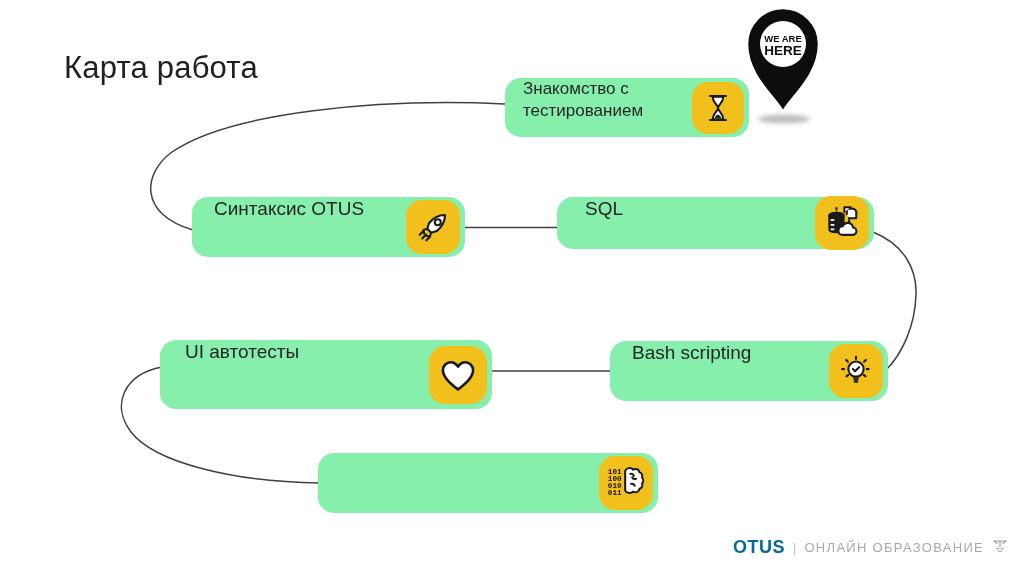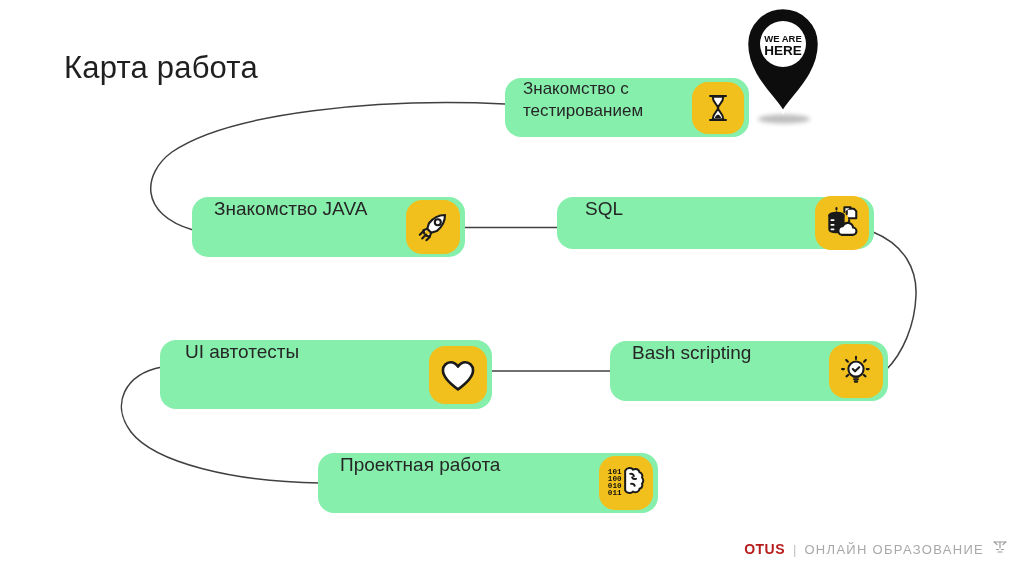--- a/index.html
+++ b/index.html
@@ -23,21 +23,21 @@
     position:absolute;right:5px;top:50%;transform:translateY(-50%);
     width:54px;height:54px;border-radius:16px;background:#F2C01C;
     display:flex;align-items:center;justify-content:center;
   }
   .tile svg{display:block;}
   #we-are-here-pin{position:absolute;left:737px;top:0px;z-index:2;}
   .footer{
     position:absolute;right:16px;bottom:18px;z-index:1;
     display:flex;align-items:center;gap:8px;
   }
-  .footer .brand{font-size:14px;font-weight:700;color:#b91c1c;letter-spacing:0.5px;}
+  .footer .brand{font-size:18px;font-weight:700;color:#0369a1;letter-spacing:0.5px;}
   .footer .divider{font-size:13px;color:#c0c0c0;font-weight:300;}
   .footer .tagline{font-size:13px;color:#a8a8a8;letter-spacing:1.3px;}
 </style>
 </head>
 <body>
 
 <svg id="connector-layer" width="1024" height="576" viewBox="0 0 1024 576">
   <g fill="none" stroke="#404040" stroke-width="1.5">
     <path d="M 505 104 C 380 98, 230 112, 172 152 C 143 173, 138 214, 193 230"></path>
     <path d="M 465 227.5 L 557 227.5"></path>
@@ -69,21 +69,21 @@
       <path d="M6 3 H18"></path>
         <path d="M6 21 H18"></path>
       <path d="M8 3.5 C8 8 12 9.5 12 12 C12 14.5 8 16 8 20.5 H16 C16 16 12 14.5 12 12 C12 9.5 16 8 16 3.5 Z" fill="#ffffff"></path>
       <path d="M9.6 19.5 C10 17.5 12 16.8 12 16.8 C12 16.8 14 17.5 14.4 19.5 Z" fill="#1a1a1a" stroke="none"></path>
       <circle cx="12" cy="13.6" r="0.5" fill="#1a1a1a" stroke="none"></circle>
     </svg>
   </span>
 </div>
 
 <div class="node" style="left:192px;top:197px;width:273px;height:60px;padding-left:22px;">
-  <span class="node-label">Знакомство JAVA</span>
+  <span class="node-label">Синтаксис OTUS</span>
   <span class="tile">
     <svg width="36" height="36" viewBox="0 0 24 24" fill="none" stroke="#1a1a1a" stroke-width="1.4" stroke-linecap="round" stroke-linejoin="round">
       <path d="M20 4 C20 9 18 12 14.5 14.7 L10.8 15.8 L8.2 13.2 L9.3 9.5 C12 6 15 4 20 4 Z" fill="#ffffff"></path>
       <circle cx="15.2" cy="8.8" r="2" fill="#ffffff"></circle>
       <path d="M10.8 15.8 L9.8 18.4 L7.6 17.8" fill="#ffffff"></path>
       <path d="M8.2 13.2 L5.6 14.2 L6.2 16.4" fill="#ffffff"></path>
       <path d="M3.2 17.2 L6 14.4 M4.8 19.6 L7.4 17 M7.6 20.8 L9.8 18.6"></path>
     </svg>
   </span>
 </div>
@@ -122,21 +122,20 @@
       <path d="M10.6 15.6 H13.4 M10.8 17.2 H13.2 M11.2 18.7 H12.8"></path>
       <path d="M12 3 V4.4 M5.8 5 L6.9 6.1 M18.2 5 L17.1 6.1"></path>
       <path d="M3.2 10.8 H5.2" stroke-dasharray="1.2 1.2"></path>
       <path d="M18.8 10.8 H20.8" stroke-dasharray="1.2 1.2"></path>
       <path d="M6 15.4 L7.2 14.4 M18 15.4 L16.8 14.4"></path>
     </svg>
   </span>
 </div>
 
 <div class="node" style="left:318px;top:453px;width:340px;height:60px;padding-left:22px;">
-  <span class="node-label">Проектная работа</span>
   <span class="tile">
     <svg width="40" height="40" viewBox="0 0 24 24">
       <g font-family="Liberation Mono, monospace" font-size="4.6" font-weight="700" fill="#111111" text-anchor="end">
         <text x="9.4" y="6.6">101</text>
         <text x="9.4" y="10.8">100</text>
         <text x="9.4" y="15">010</text>
         <text x="9.4" y="19.2">011</text>
       </g>
       <g fill="#ffffff" stroke="#1a1a1a" stroke-width="1.2" stroke-linecap="round" stroke-linejoin="round">
         <path d="M11.5 4.6 C12.6 2.6 15.4 2.7 16.2 4 C17.8 3 19.9 3.8 20.1 5.6 C21.5 6 22.2 7.5 21.6 8.8 C22.6 9.8 22.6 11.4 21.6 12.3 C22.2 13.6 21.5 15.1 20.1 15.5 C19.9 17.3 17.8 18.1 16.2 17.1 C15.4 18.4 12.6 18.5 11.5 16.5 Z"></path>

